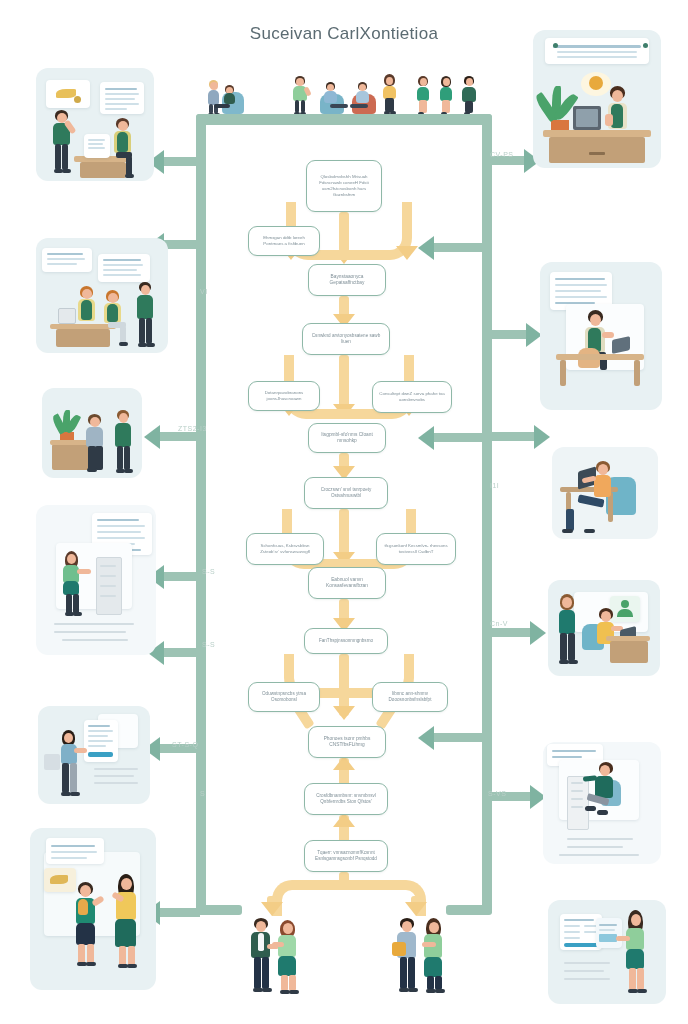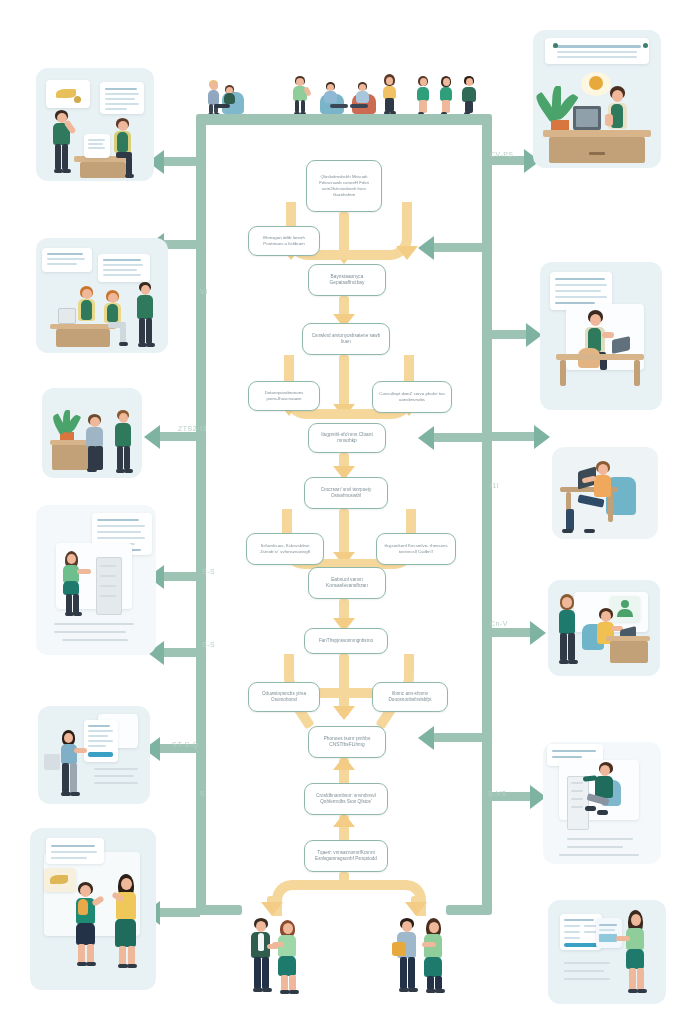--- a/index.html
+++ b/index.html
@@ -77,20 +77,21 @@
   .cab{position:absolute;background:#e4e9ec;border-radius:2px;border:1px solid #d0d8dd;}
   .lap{position:absolute;background:#60707c;border-radius:2px;}
 
   .badge{position:absolute;border-radius:50%;}
 </style>
 </head>
 <body>
 
 <div id="stage">
 
+  <div class="title">Suceivan CarlXontietioa</div>
 
   <div>
 
     <div class="fig" style="left:206px;top:80px;width:44px;height:36px">
       <div class="chair" style="left:16px;top:12px;width:22px;height:22px"></div>
       <div class="hair" style="left:3px;top:0px;width:9px;height:8px;background:#e8c07a"></div>
       <div class="head" style="left:3.5px;top:2px;width:8px;height:8px"></div>
       <div class="torso" style="left:2px;top:10px;width:11px;height:15px;background:#8fa8bf"></div>
       <div class="leg" style="left:3px;top:24px;width:4px;height:10px;background:#3a4654"></div>
       <div class="leg" style="left:8px;top:24px;width:4px;height:10px;background:#3a4654"></div>

